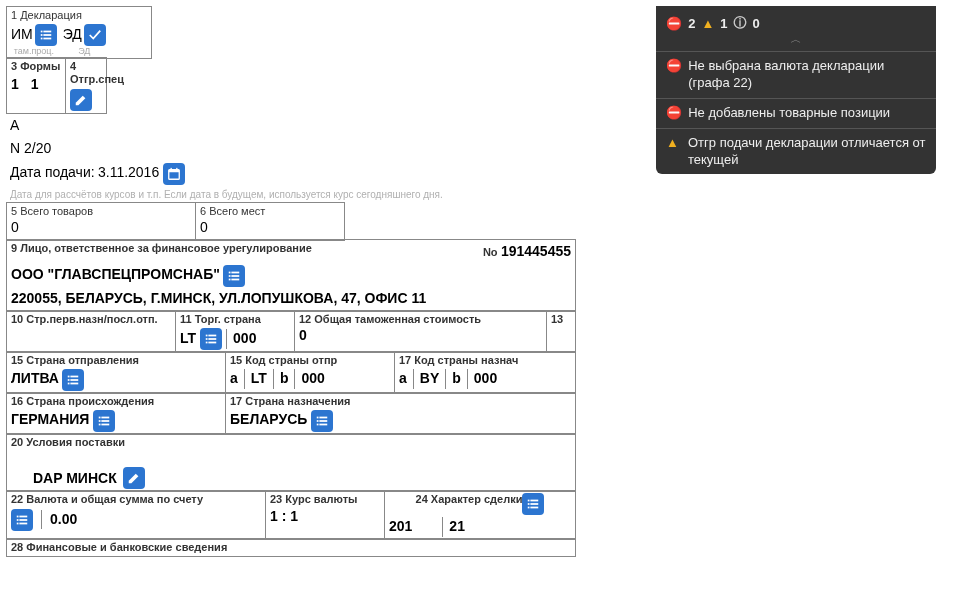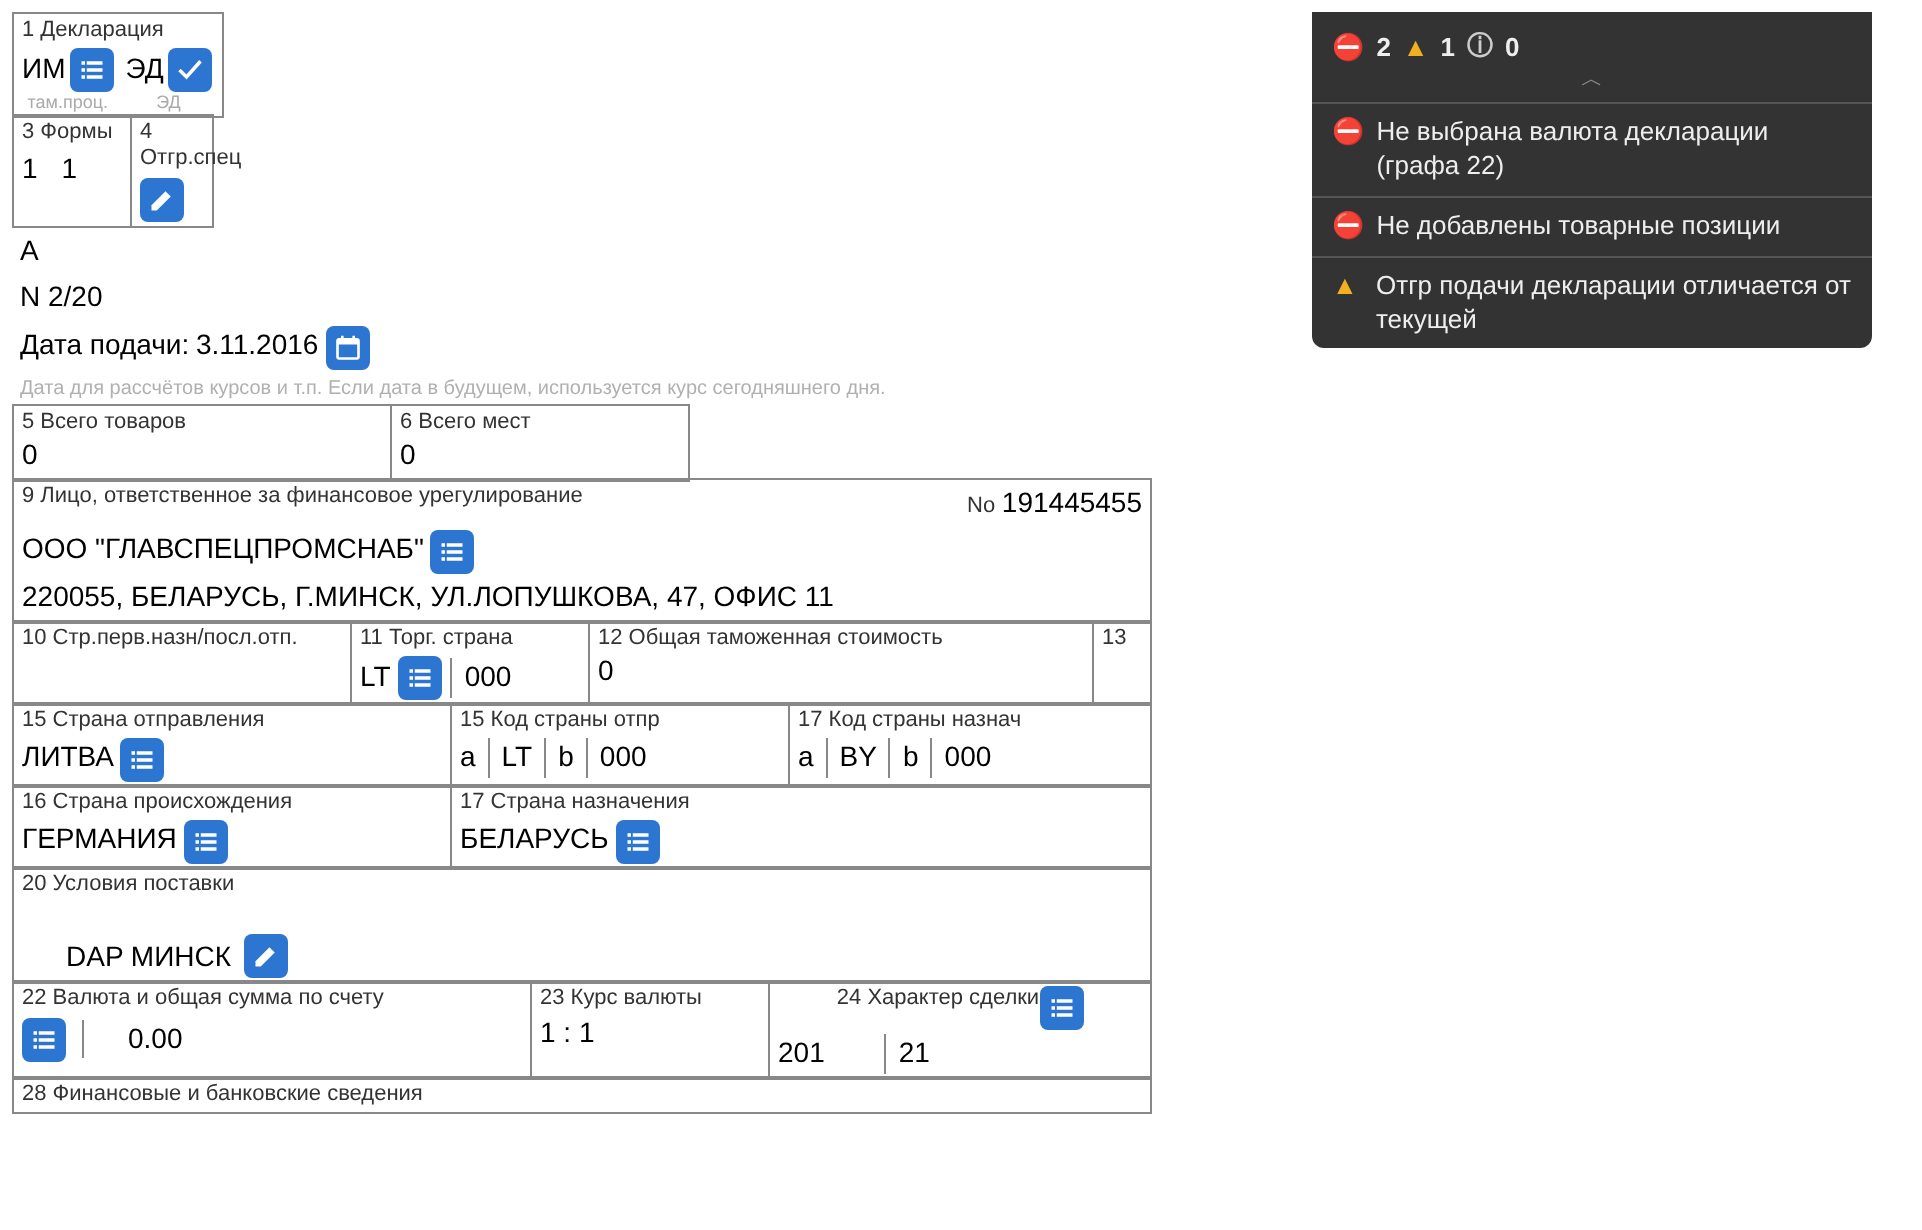--- a/index.html
+++ b/index.html
@@ -5,21 +5,21 @@
   * { box-sizing: border-box; margin: 0; padding: 0; }
   body { font-family: Arial, sans-serif; font-size: 12px; background: #fff; }
   .page { display: flex; gap: 80px; padding: 6px; }
   .form-area { width: 570px; }
   .cell { border: 1px solid #888; padding: 2px 4px; position: relative; }
   .label { font-size: 11px; color: #333; line-height: 1.2; }
   .val { font-size: 14px; line-height: 1.4; }
   .row { display: flex; }
   .row > .cell { margin-left: -1px; }
   .row > .cell:first-child { margin-left: 0; }
-  .stack > .row + .row .cell { margin-top: -1px; }
+  .stack > .row + .row .cell { margin-top: -1px; font-weight: bold; }
   .btn-icon { display: inline-flex; align-items: center; justify-content: center; width: 22px; height: 22px; background: #2c75d0; color: #fff; border-radius: 4px; cursor: pointer; vertical-align: middle; }
   .btn-icon svg { width: 14px; height: 14px; fill: #fff; }
   .sublabel { font-size: 9px; color: #aaa; text-align: center; }
   .plain { padding: 2px 4px; }
   .grey-note { color: #b0b0b0; font-size: 10px; padding: 2px 4px; }
   .notif { width: 280px; background: #333; color: #eee; border-radius: 0 0 6px 6px; font-size: 13px; overflow: hidden; height: fit-content; }
   .notif-head { padding: 8px 10px 0 10px; display: flex; align-items: center; gap: 6px; font-weight: bold; }
   .notif-arrow { text-align: center; color: #888; font-size: 11px; padding-bottom: 4px; }
   .notif-item { border-top: 1px solid #555; padding: 6px 10px; display: flex; gap: 6px; align-items: flex-start; line-height: 1.3; }
   .notif-icon { flex: 0 0 16px; }
@@ -27,21 +27,21 @@
   .ic-warn { color: #f0b020; }
   .ic-info { color: #ccc; }
 </style>
 </head>
 <body>
 
 <div class="page">
 <div class="form-area stack">
 
 <div class="row">
-  <div class="cell" style="width:106px">
+  <div class="cell" style="width:146px">
     <div class="label">1 Декларация</div>
     <div style="display:flex;gap:6px;align-items:flex-end;margin-top:2px">
       <div style="display:flex;flex-direction:column;align-items:center">
         <div style="display:flex;align-items:center;gap:2px">
           <span class="val">ИМ</span>
           <span class="btn-icon">
                   <svg viewBox="0 0 16 16">
                     <rect x="2" y="3" width="2" height="2"></rect>
                     <rect x="5" y="3" width="9" height="2"></rect>
                     <rect x="2" y="7" width="2" height="2"></rect>
@@ -263,21 +263,21 @@
       <span class="btn-icon">
               <svg viewBox="0 0 16 16">
                 <rect x="2" y="3" width="2" height="2"></rect>
                 <rect x="5" y="3" width="9" height="2"></rect>
                 <rect x="2" y="7" width="2" height="2"></rect>
                 <rect x="5" y="7" width="9" height="2"></rect>
                 <rect x="2" y="11" width="2" height="2"></rect>
                 <rect x="5" y="11" width="9" height="2"></rect>
               </svg>
             </span>
-      <span style="border-left:1px solid #888;padding-left:22px" class="val">0.00</span>
+      <span style="border-left:1px solid #888;padding-left:8px" class="val">0.00</span>
     </div>
   </div>
   <div class="cell" style="width:120px">
     <div class="label">23 Курс валюты</div>
     <div class="val">1 : 1</div>
   </div>
   <div class="cell" style="flex:1">
     <div style="display:flex;justify-content:center;align-items:flex-start">
       <span class="label">24 Характер сделки</span>
       <span class="btn-icon">

